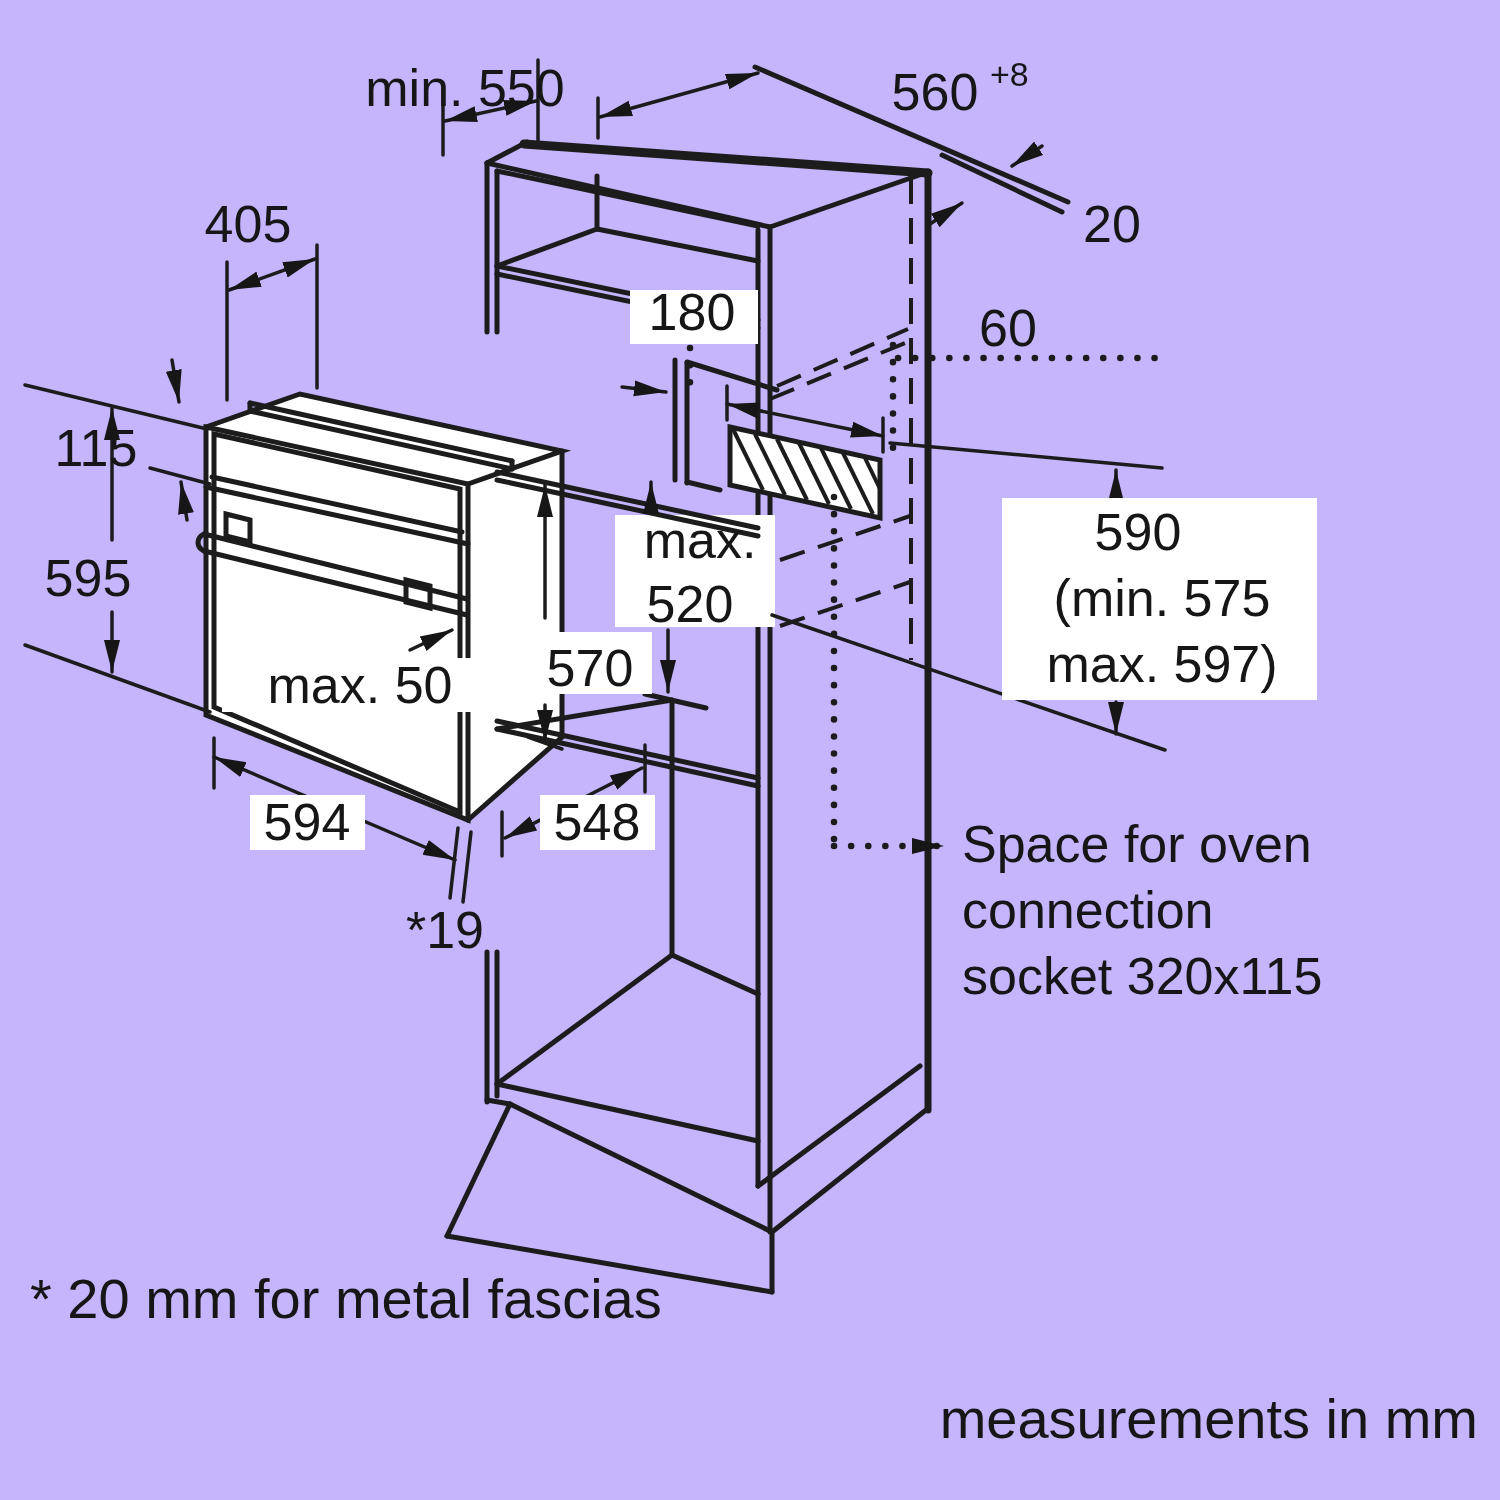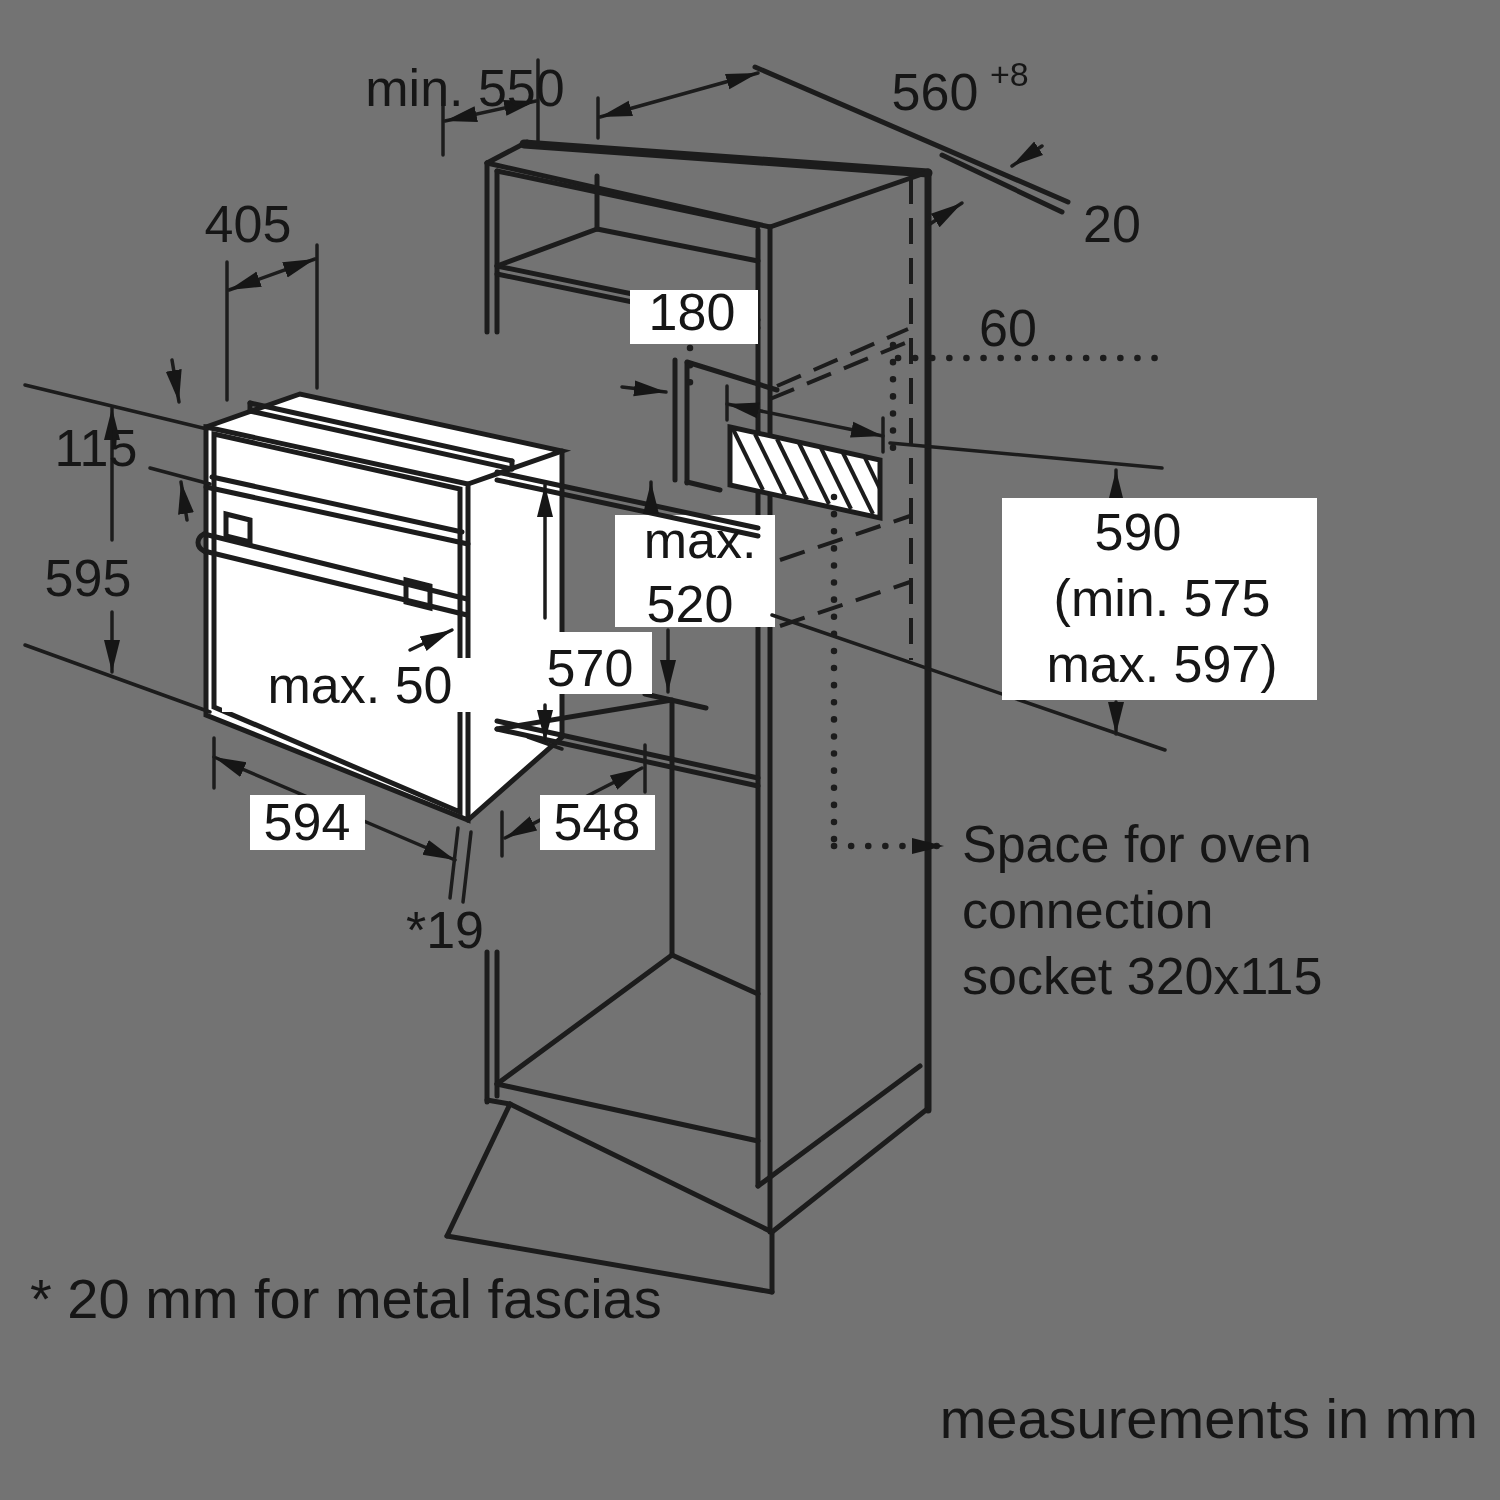--- a/index.html
+++ b/index.html
@@ -1,16 +1,16 @@
 <!DOCTYPE html>
 <html><head>
 <meta charset="utf-8">
 <style>
   html,body{margin:0;padding:0;background:#ffffff;}
-  #stage{width:1500px;height:1500px;position:relative;background:#737373;overflow:hidden;}
+  #stage{width:1500px;height:1500px;position:relative;background:#c4b5fd;overflow:hidden;}
   svg{display:block;}
   text{font-family:"Liberation Sans","DejaVu Sans",sans-serif;fill:#161616;}
   .dimtxt{font-size:52px;}
   .suptxt{font-size:34px;}
   .bigtxt{font-size:56px;}
 </style>
 </head>
 <body>
 
 <div id="stage">

